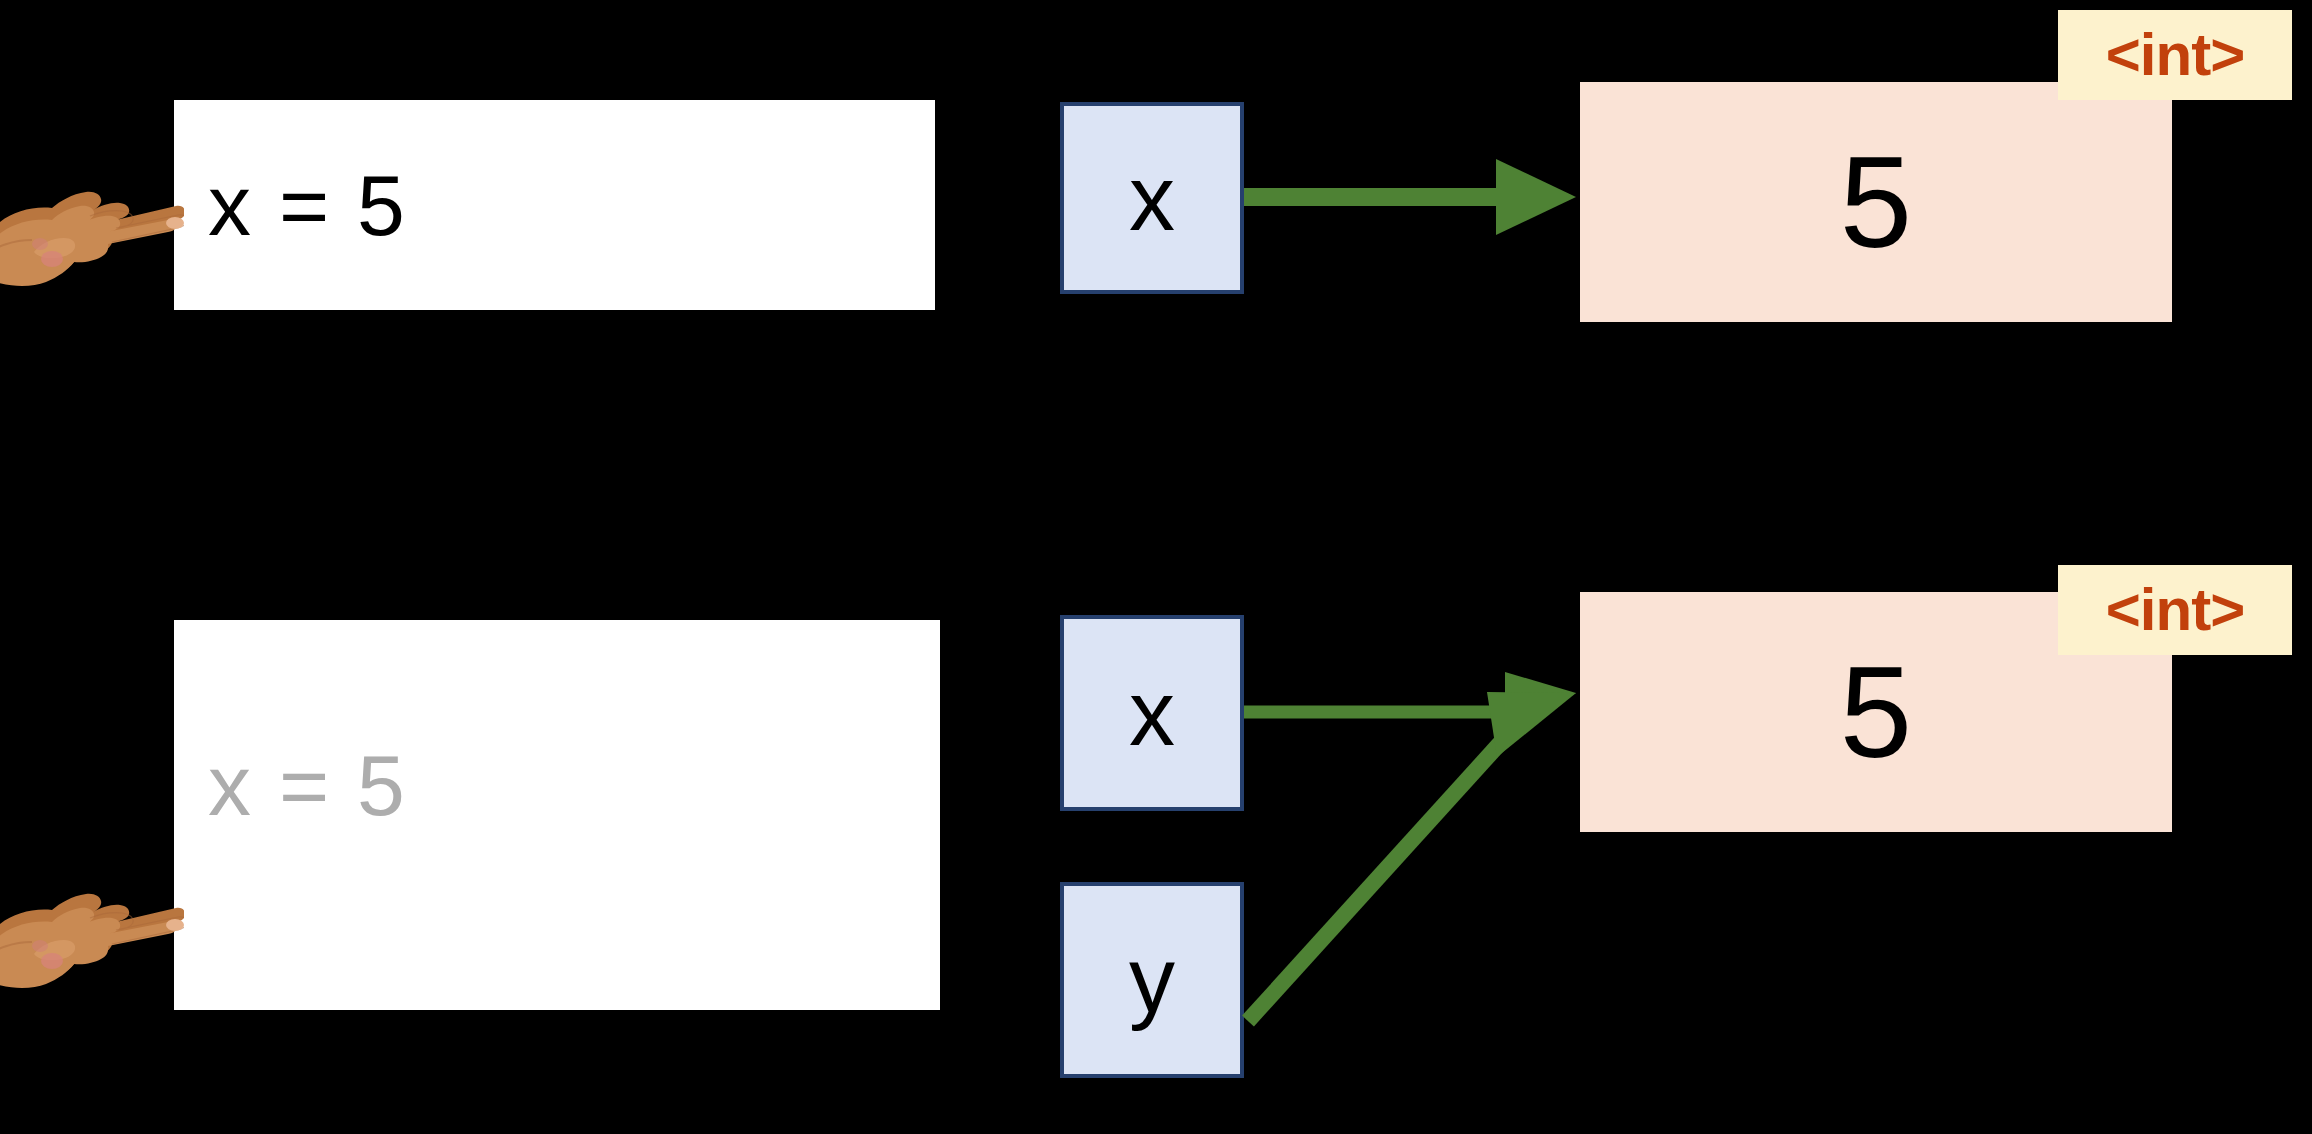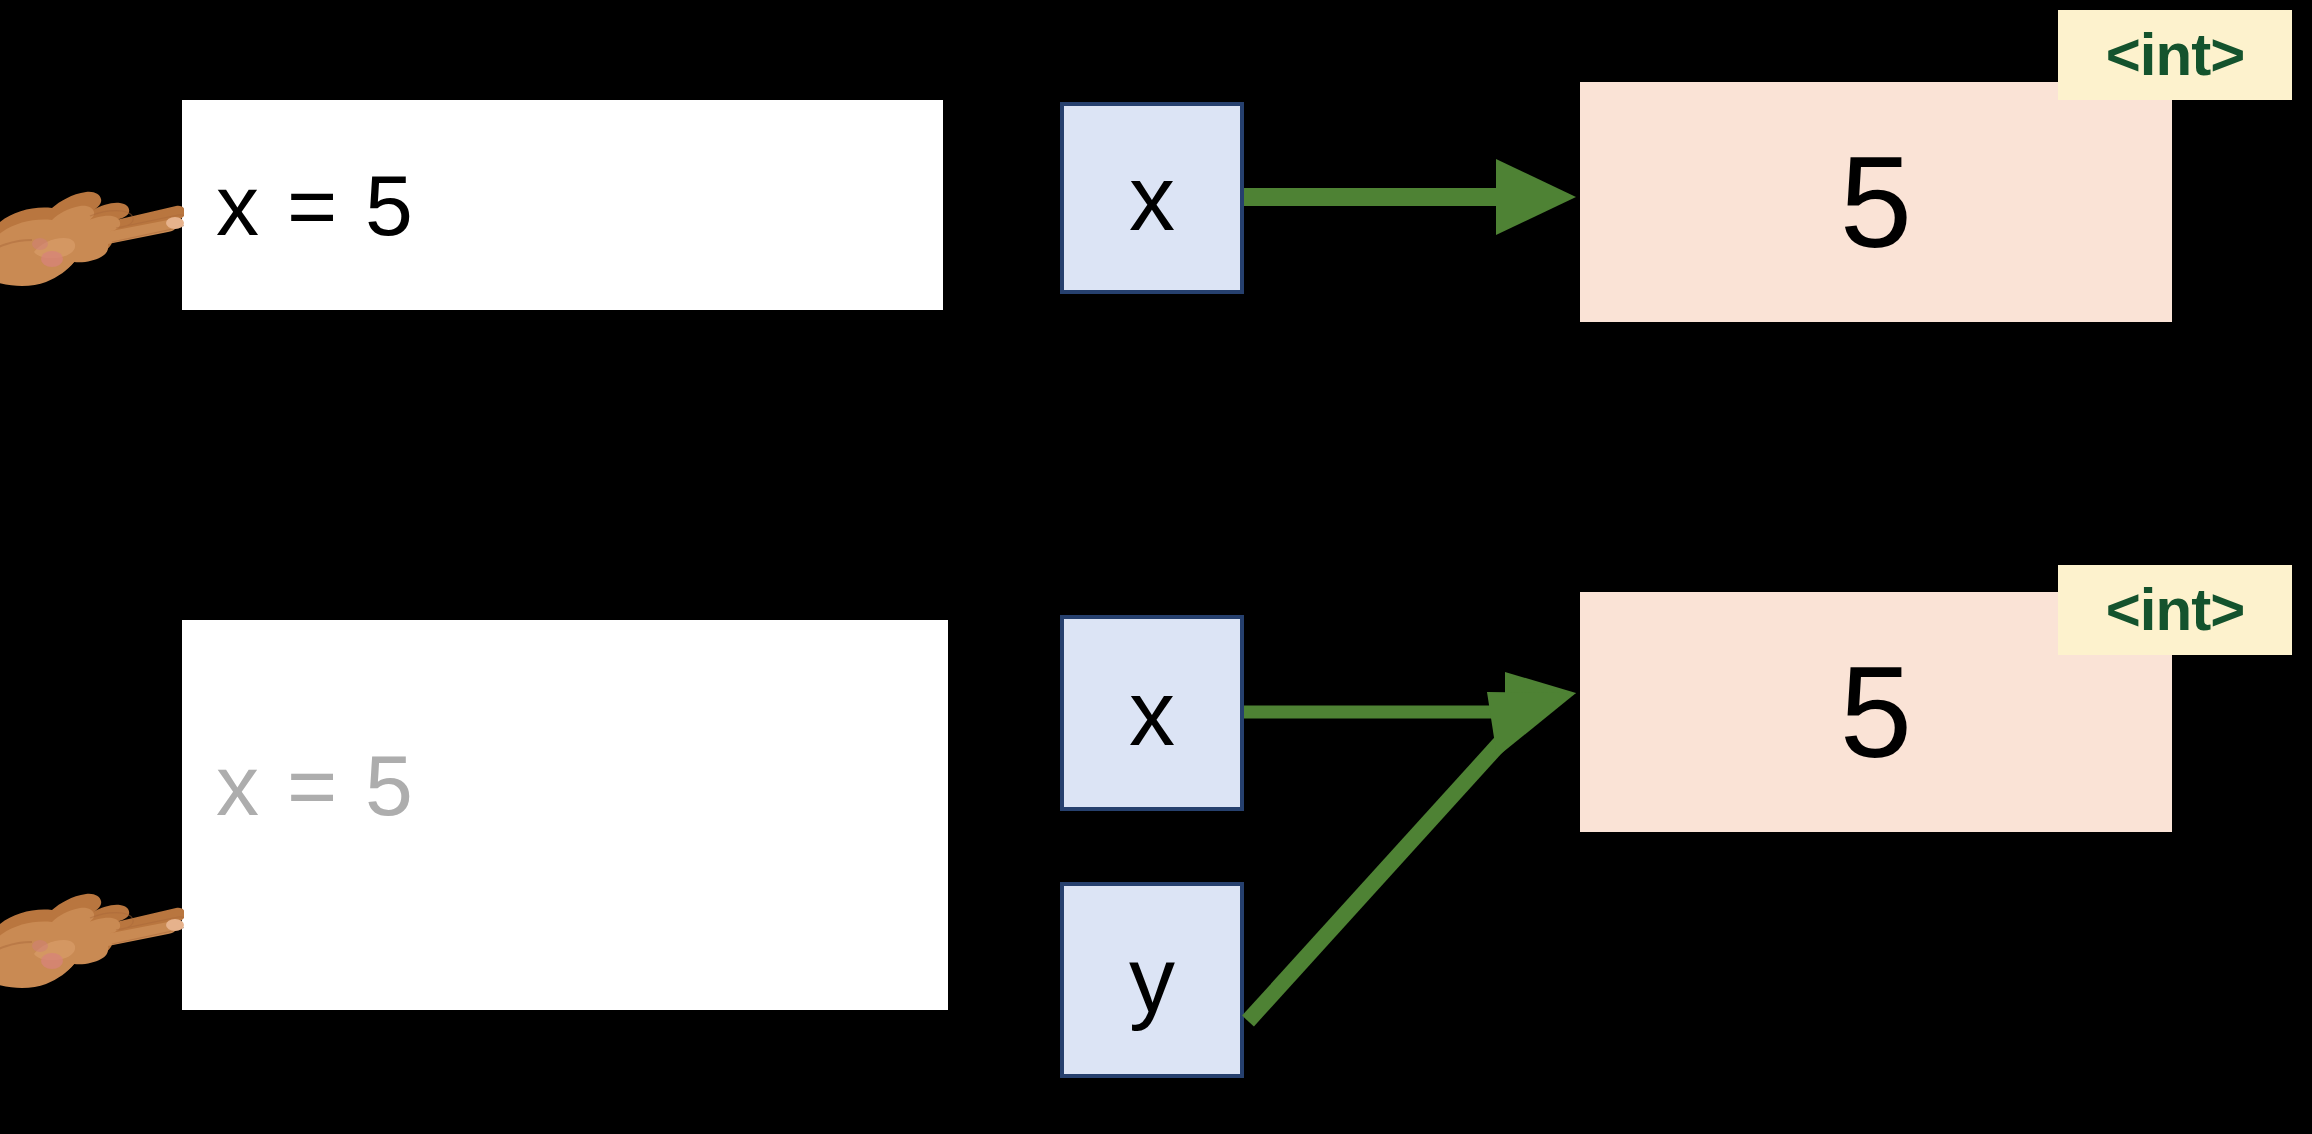--- a/index.html
+++ b/index.html
@@ -23,21 +23,20 @@
   }
 
   
   .code-card {
     position: absolute;
     background: #ffffff;
     box-sizing: border-box;
     display: flex;
     flex-direction: column;
     justify-content: center;
-    margin-left: 8px;
   }
   .code-line {
     font-family: "Liberation Sans", sans-serif;
     font-size: 86px;
     line-height: 1.0;
     color: #000000;
     letter-spacing: 2px;
     white-space: pre;
     padding-left: 34px;
   }
@@ -99,21 +98,21 @@
   
   .type-tag {
     position: absolute;
     background: #fdf2cd;
     box-sizing: border-box;
     display: flex;
     align-items: center;
     justify-content: center;
     font-size: 60px;
     font-weight: bold;
-    color: #14532d;
+    color: #c2410c;
     font-family: "Liberation Sans", sans-serif;
     line-height: 1;
     letter-spacing: -1px;
   }
   #type-tag-top    { left: 2058px; top: 10px;  width: 234px; height: 90px; }
   #type-tag-bottom { left: 2058px; top: 565px; width: 234px; height: 90px; }
 
   
   .arrow-layer {
     position: absolute;

